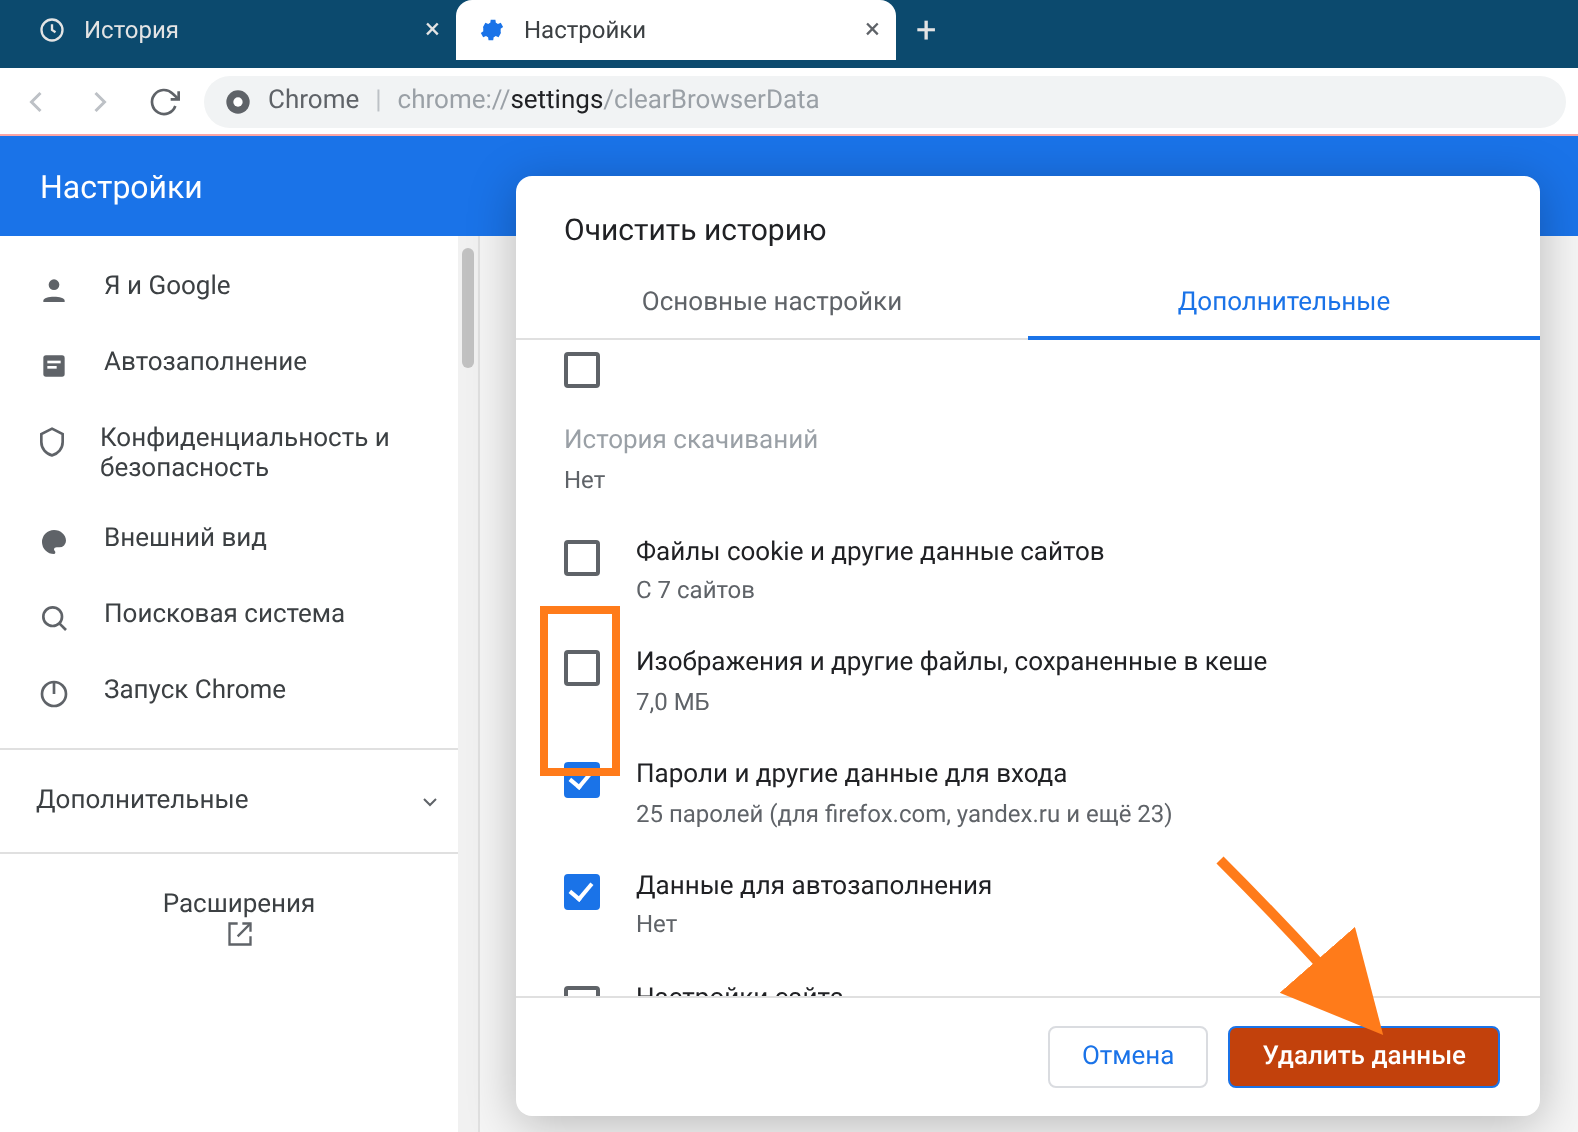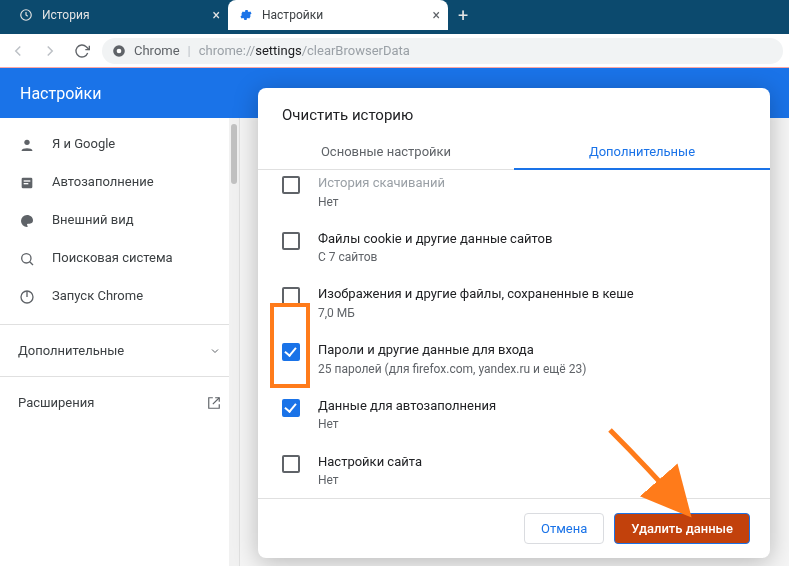--- a/index.html
+++ b/index.html
@@ -29,21 +29,21 @@
 
   
   .body { display: flex; height: calc(566px - 34px - 34px - 50px); position: relative; }
   .sidebar { width: 240px; background: #fff; border-right: 1px solid #e0e0e0; padding-top: 8px; position: relative; }
   .side-scroll { position: absolute; right: 0; top: 0; bottom: 0; width: 10px; background: #f1f1f1; display: flex; align-items: flex-start; justify-content: center; padding-top: 6px; }
   .side-scroll .thumb { width: 6px; height: 60px; background: #c1c1c1; border-radius: 3px; }
   .side-item { display: flex; gap: 16px; padding: 10px 18px; font-size: 13px; color: #3c4043; }
   .side-item .ic { width: 18px; height: 18px; color: #5f6368; display: flex; align-items: center; justify-content: center; }
   .side-sep { height: 1px; background: #e0e0e0; margin: 8px 0; }
   .side-adv { display: flex; align-items: center; justify-content: space-between; padding: 10px 18px; font-size: 13px; color: #3c4043; }
-  .side-ext { display: flex; align-items: center; justify-content: space-between; padding: 10px 18px; font-size: 13px; color: #3c4043; }
+  .side-ext { display: flex; align-items: center; justify-content: space-between; padding: 10px 18px; font-size: 13px; color: #3c4043; flex-direction: column; }
   .main { flex: 1; background: #f5f5f5; position: relative; }
 
   
   .modal { position: absolute; left: 258px; top: 88px; width: 512px; height: 470px; background: #fff; border-radius: 8px; box-shadow: 0 4px 24px rgba(0,0,0,0.25); display: flex; flex-direction: column; overflow: hidden; }
   .modal-title { padding: 18px 24px 10px; font-size: 15px; color: #202124; }
   .modal-tabs { display: flex; border-bottom: 1px solid #e0e0e0; }
   .mtab { flex: 1; text-align: center; font-size: 13px; padding: 10px 0; color: #5f6368; position: relative; }
   .mtab.active { color: #1a73e8; }
   .mtab.active::after { content:""; position:absolute; left:0; right:0; bottom:-1px; height:2px; background:#1a73e8; }
   .modal-body { flex: 1; overflow: hidden; padding: 4px 24px 0 24px; }
@@ -140,20 +140,28 @@
           <svg width="16" height="16" viewBox="0 0 24 24" fill="currentColor">
             <rect x="4" y="4" width="16" height="16" rx="2"></rect>
             <rect x="7" y="8" width="10" height="2" fill="#fff"></rect>
             <rect x="7" y="12" width="7" height="2" fill="#fff"></rect>
           </svg>
         </span>
       <span>Автозаполнение</span>
     </div>
     <div class="side-item">
       <span class="ic">
+          <svg width="16" height="16" viewBox="0 0 24 24" fill="none" stroke="currentColor" stroke-width="2">
+            <path d="M12 2l8 4v6c0 5-3.5 9-8 10-4.5-1-8-5-8-10V6l8-4z"></path>
+          </svg>
+        </span>
+      <span>Конфиденциальность и безопасность</span>
+    </div>
+    <div class="side-item">
+      <span class="ic">
           <svg width="16" height="16" viewBox="0 0 24 24" fill="currentColor">
             <path d="M12 3a9 9 0 1 0 0 18c1 0 1-1 1-1.5s-1-1-1-2 1-1.5 2-1.5h2a5 5 0 0 0 5-5c0-4.4-4-8-9-8z"></path>
           </svg>
         </span>
       <span>Внешний вид</span>
     </div>
     <div class="side-item">
       <span class="ic">
           <svg width="16" height="16" viewBox="0 0 24 24" fill="none" stroke="currentColor" stroke-width="2">
             <circle cx="11" cy="11" r="7"></circle>
@@ -198,21 +206,21 @@
   <div class="main"></div>
 </div>
 
 <div class="modal">
   <div class="modal-title">Очистить историю</div>
   <div class="modal-tabs">
     <div class="mtab"><span>Основные настройки</span></div>
     <div class="mtab active"><span>Дополнительные</span></div>
   </div>
   <div class="modal-body">
-    <div class="opt" style="padding-top:0;">
+    <div class="opt" style="padding-top:0;flex-direction:column;">
       <div class="cb"></div>
       <div class="txt">
           <div style="color:#9aa0a6; text-decoration:line-through; text-decoration-color:transparent;">История скачиваний</div>
           <div class="sub">Нет</div>
         </div>
     </div>
     <div class="opt">
       <div class="cb"></div>
       <div class="txt">
           <div>Файлы cookie и другие данные сайтов</div>

